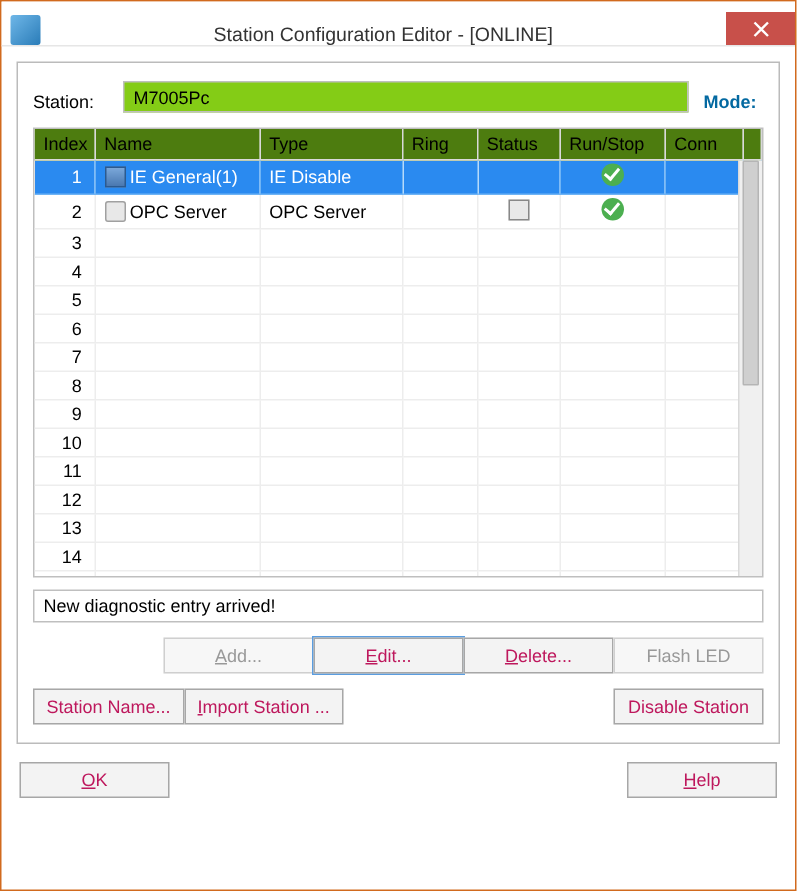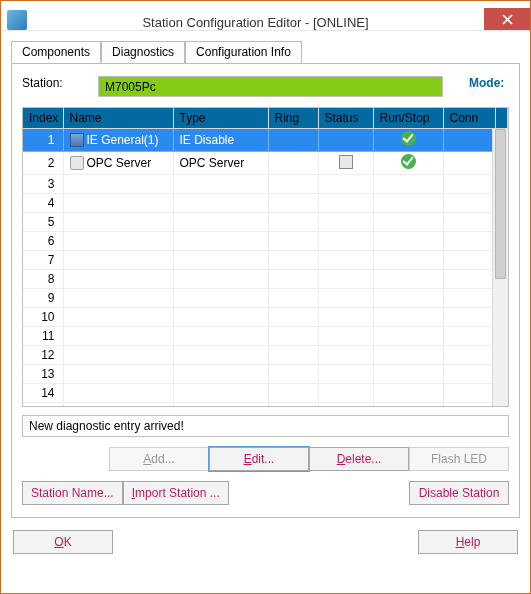--- a/index.html
+++ b/index.html
@@ -75,22 +75,22 @@
   .tab.inactive { background:#fcfcfc; }
 
   .tab-pane {
     border: 1px solid #bbb;
     border-top: 1px solid #bbb;
     padding: 12px 10px 12px 10px;
   }
 
   .fields-row {
     display: flex;
-    align-items: flex-start;
-    gap: 26px;
+    align-items: flex-end;
+    gap: 10px;
     margin-bottom: 10px;
   }
   .field-label { width: 50px; color:#000; }
   .field-label2 { width: 40px; color:#0369a1;font-weight:bold; }
   .field-input {
     flex: 1;
     height: 21px;
     border: 1px solid #bfbfbf;
     background: #84cc16;
     padding: 2px 6px;
@@ -107,21 +107,21 @@
     position: relative;
     background:#fff;
   }
   .tbl {
     width: 100%;
     border-collapse: collapse;
     table-layout: fixed;
     font-size: 12px;
   }
   .tbl th {
-    background: #0369a1;
+    background: #4d7c0f;
     border-right: 1px solid #d9d9d9;
     border-bottom: 1px solid #d9d9d9;
     padding: 3px 6px;
     font-weight: normal;
     text-align: left;
     color:#000;
     height: 20px;
     margin-left: 20px;
   }
   .tbl th.idx, .tbl td.idx { text-align: right; padding-right:8px; }
@@ -232,25 +232,20 @@
   <span class="titlebar-icon"></span>
   <span class="titlebar-title">Station Configuration Editor - [ONLINE]</span>
   <div class="close-btn">
     <svg width="11" height="11" viewBox="0 0 11 11">
         <path d="M1 1 L10 10 M10 1 L1 10" stroke="#fff" stroke-width="1.6"></path>
       </svg>
   </div>
 </div>
 
 <div class="window-body">
-  <div class="tabs">
-    <div class="tab active">Components</div>
-    <div class="tab inactive">Diagnostics</div>
-    <div class="tab inactive">Configuration Info</div>
-  </div>
 
   <div class="tab-pane">
 
     <div class="fields-row">
       <span class="field-label">Station:</span>
       <input class="field-input" value="M7005Pc" style="">
       <span class="field-label2">Mode:</span>
     </div>
 
     <div class="table-wrap">

